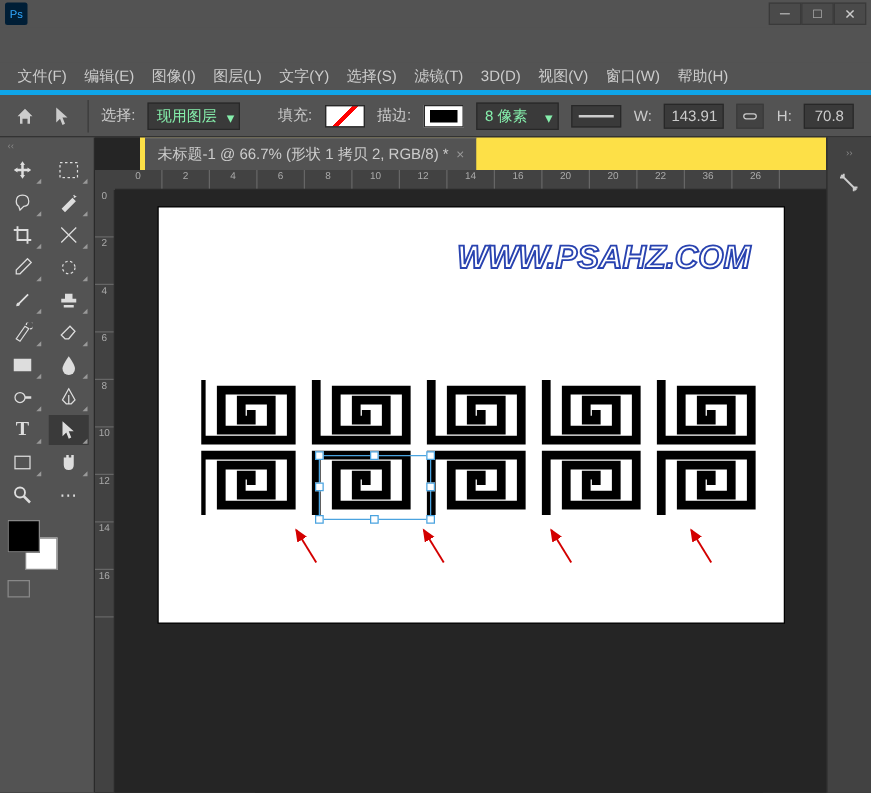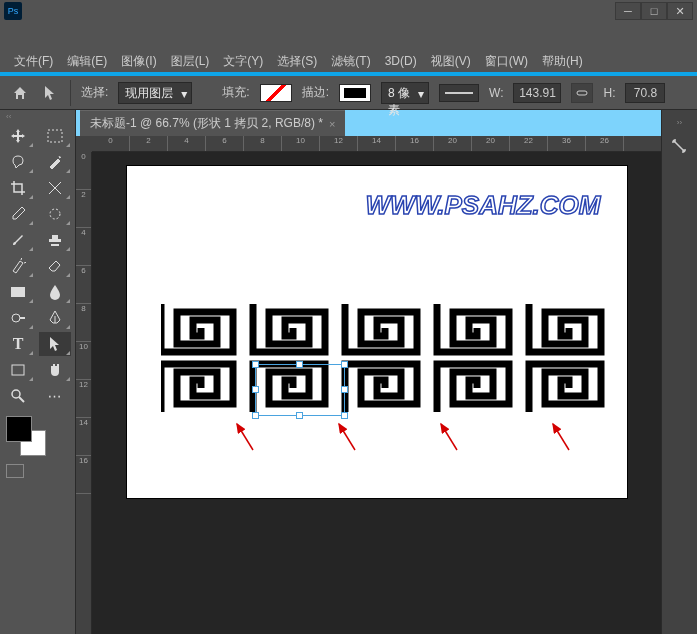--- a/index.html
+++ b/index.html
@@ -9,21 +9,21 @@
 .ps-logo { width: 18px; height: 18px; background: #001e36; color: #31a8ff; font-size: 9px; font-weight: normal; display: flex; align-items: center; justify-content: center; border-radius: 2px; }
 .window-controls { margin-left: auto; display: flex; gap: 0; }
 .win-btn { width: 26px; height: 18px; background: #4a4a4a; display: flex; align-items: center; justify-content: center; font-size: 11px; border: 1px solid #3a3a3a; }
 
 .menubar { height: 22px; background: #535353; display: flex; align-items: center; padding: 0 8px; gap: 2px; margin-top: 28px; }
 .menu-item { padding: 2px 6px; cursor: pointer; font-size: 12px; }
 
 .options-bar { height: 38px; background: #535353; border-top: 4px solid #0ea5e9; border-bottom: 1px solid #2a2a2a; display: flex; align-items: center; padding: 0 10px; gap: 10px; }
 .opt-icon { width: 20px; height: 20px; display: flex; align-items: center; justify-content: center; }
 .opt-label { font-size: 12px; }
-.opt-select { background: #3a3a3a; border: 1px solid #282828; color: #e5e5e5; padding: 2px 18px 2px 6px; font-size: 12px; height: 22px; position: relative; }
+.opt-select { background: #3a3a3a; border: 1px solid #282828; color: #86efac; padding: 2px 18px 2px 6px; font-size: 12px; height: 22px; position: relative; }
 .fill-swatch { width: 32px; height: 18px; border: 1px solid #282828; background: linear-gradient(135deg, white 45%, red 45%, red 55%, white 55%); }
 .stroke-swatch { width: 32px; height: 18px; border: 1px solid #282828; background: #fff; display:flex; align-items:center; justify-content:center;}
 .stroke-swatch::after{content:""; display:block; width:22px; height:10px; background:#000;}
 .stroke-line { width: 40px; height: 18px; border: 1px solid #282828; background: #3a3a3a; display: flex; align-items: center; justify-content: center; }
 .stroke-line::after { content: ""; width: 28px; height: 2px; background: #ccc; }
 .num-input { background: #3a3a3a; border: 1px solid #282828; color: #ccc; width: 48px; height: 20px; padding: 0 4px; font-size: 12px; text-align: center; }
 .link-icon, .corner-icon { width: 22px; height: 20px; border: 1px solid #3a3a3a; background: #424242; display: flex; align-items: center; justify-content: center; }
 
 .workspace { display: flex; height: calc(634px - 82px); }
 .toolbox { width: 76px; background: #535353; border-right: 1px solid #2a2a2a; padding: 4px 2px; position: relative; }
@@ -32,21 +32,21 @@
 .tool { width: 32px; height: 24px; display: flex; align-items: center; justify-content: center; cursor: pointer; position: relative; font-size: 14px; color: #ddd; }
 .tool.active { background: #3a3a3a; }
 .tool .corner { position: absolute; bottom: 1px; right: 1px; width: 0; height: 0; border-left: 4px solid transparent; border-bottom: 4px solid #999; }
 .color-swatches { margin: 8px 4px; width: 40px; height: 40px; position: relative; }
 .fg-color { position: absolute; top: 0; left: 0; width: 26px; height: 26px; background: #000; border: 1px solid #888; z-index: 2; }
 .bg-color { position: absolute; bottom: 0; right: 0; width: 26px; height: 26px; background: #fff; border: 1px solid #888; }
 .quick-mask { margin: 4px; display: flex; align-items: center; gap: 4px; }
 .qm-box { width: 18px; height: 14px; border: 1px solid #888; background: #535353; }
 
 .doc-area { flex: 1; display: flex; flex-direction: column; background: #252525; }
-.doc-tabs { height: 26px; background: #7dd3fc; display: flex; align-items: flex-end; padding-left: 4px; }
+.doc-tabs { height: 26px; background: #fde047; display: flex; align-items: flex-end; padding-left: 4px; margin-left: 36px; }
 .doc-tab { background: #535353; padding: 4px 10px; font-size: 12px; border-top: 1px solid #666; display: flex; align-items: center; gap: 6px; }
 .tab-close { font-size: 11px; color: #999; cursor: pointer; }
 
 .rulers-canvas { flex: 1; position: relative; background: #252525; }
 .ruler-h { position: absolute; top: 0; left: 16px; right: 0; height: 16px; background: #424242; border-bottom: 1px solid #2a2a2a; display: flex; overflow: hidden; }
 .ruler-h .tick { font-size: 8px; color: #aaa; width: 38px; text-align: center; border-right: 1px solid #666; }
 .ruler-v { position: absolute; top: 16px; left: 0; width: 16px; bottom: 0; background: #424242; border-right: 1px solid #2a2a2a; display: flex; flex-direction: column; overflow:hidden; }
 .ruler-v .tick { font-size: 8px; color: #aaa; height: 38px; text-align: center; border-bottom: 1px solid #666; }
 .ruler-corner { position: absolute; top: 0; left: 0; width: 16px; height: 16px; background: #424242; }
 
@@ -105,21 +105,21 @@
       </svg>
   </div>
   <div style="width:1px;height:26px;background:#3a3a3a"></div>
   <span class="opt-label">选择:</span>
   <div class="opt-select"><span>现用图层</span> <span style="position:absolute;right:4px;top:4px">▾</span></div>
   <div style="flex:0 0 10px"></div>
   <span class="opt-label">填充:</span>
   <div class="fill-swatch"></div>
   <span class="opt-label">描边:</span>
   <div class="stroke-swatch"></div>
-  <div class="opt-select" style="width:48px"><span>8 像素</span><span style="position:absolute;right:4px;top:4px">▾</span></div>
+  <div class="opt-select" style="width:66px"><span>8 像素</span><span style="position:absolute;right:4px;top:4px">▾</span></div>
   <div class="stroke-line"></div>
   <span class="opt-label">W:</span>
   <input class="num-input" value="143.91" style="">
   <div class="link-icon">
     <svg width="14" height="10" viewBox="0 0 14 10">
         <rect x="2" y="3" width="10" height="4" rx="2" fill="none" stroke="#ccc"></rect>
       </svg>
   </div>
   <span class="opt-label">H:</span>
   <input class="num-input" style="width: 40px;" value="70.8">

